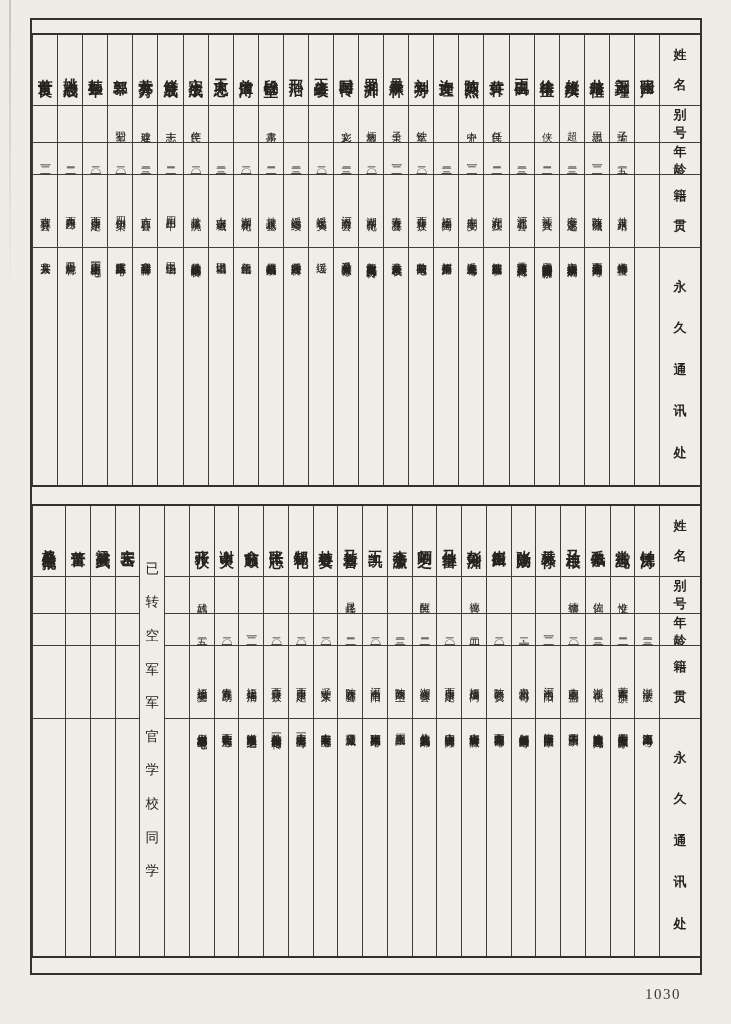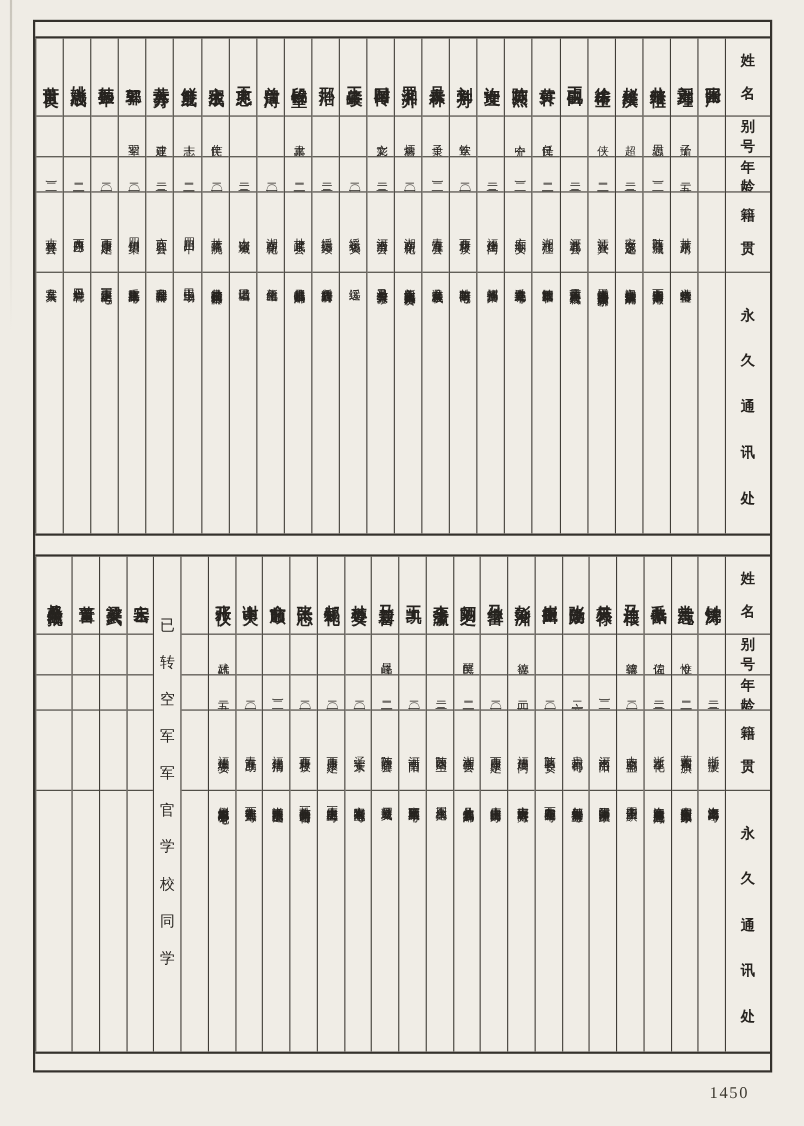--- a/index.html
+++ b/index.html
@@ -1052,13 +1052,13 @@
       <span class="vtext sm"></span>
     </div>
     <div class="cell c-addr">
       <span class="vtext sm"></span>
     </div>
   </div>
     </div>
 
 </div>
 
-<div class="pageno">1450</div>
+<div class="pageno">1030</div>
 
 </body></html>

